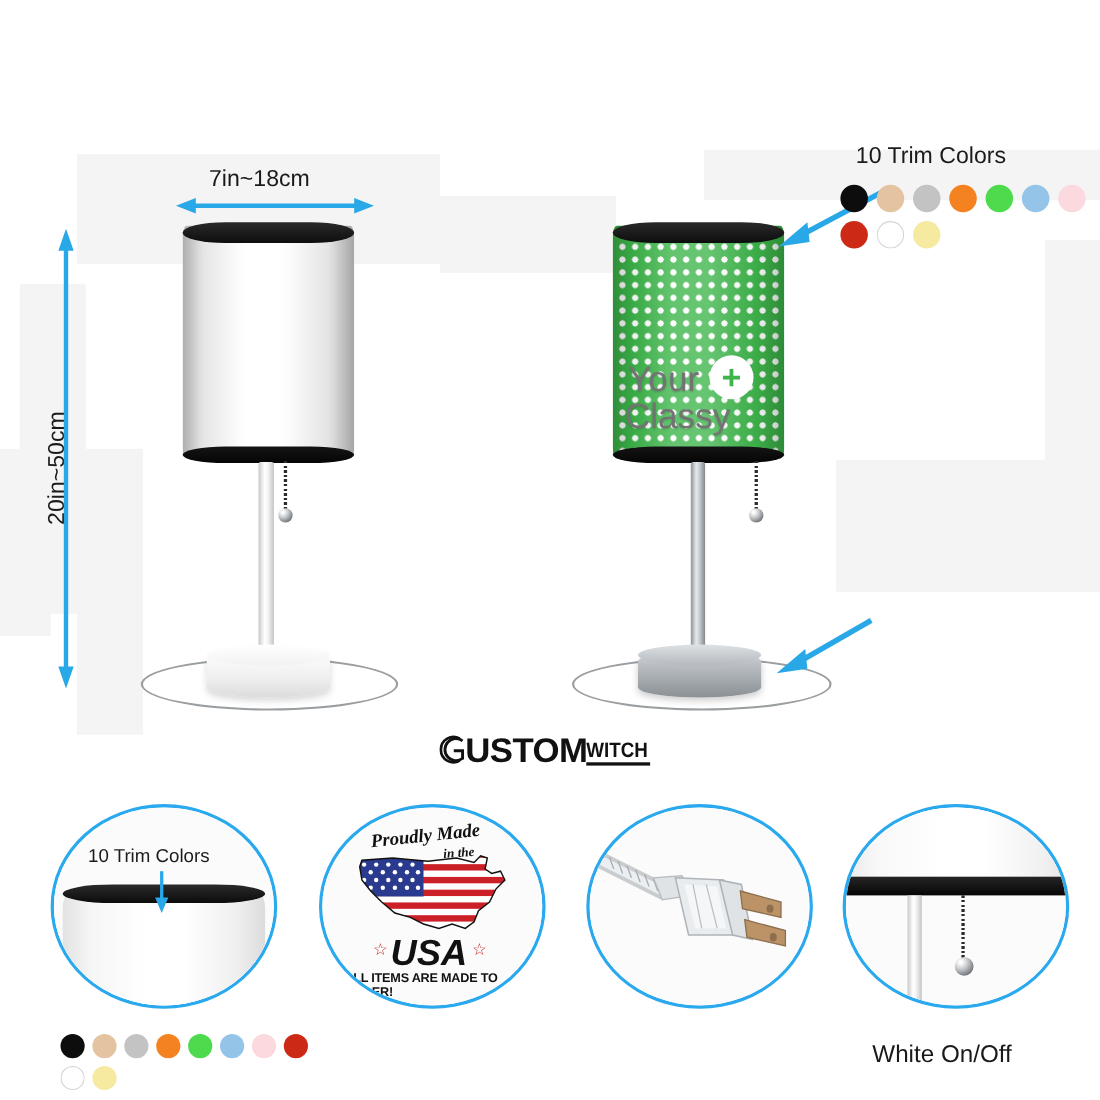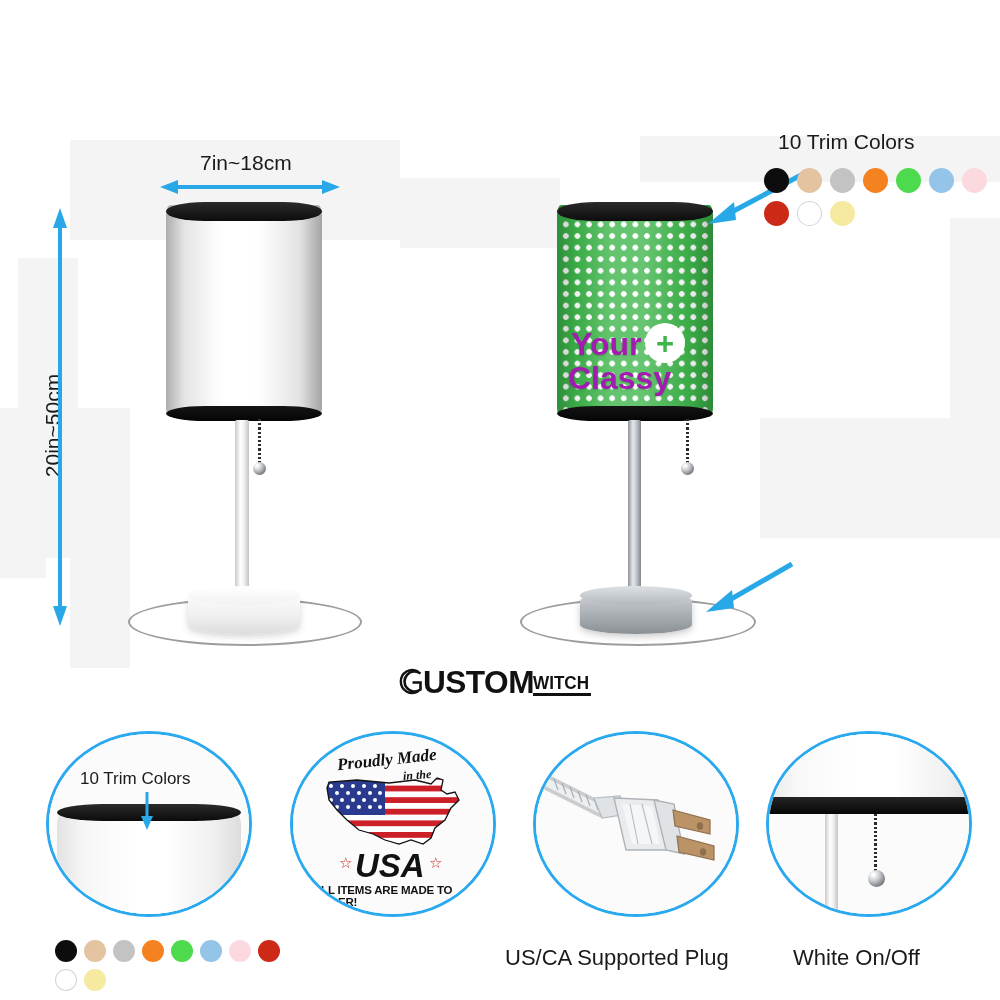--- a/index.html
+++ b/index.html
@@ -102,21 +102,21 @@
     position:absolute;
     border:2px solid #9a9ea1;
     border-radius:50%;
     background:transparent;
   }
 
   .chain{position:absolute;width:3px;background-image:repeating-linear-gradient(180deg,#2b2b2b 0px,#2b2b2b 2.2px,rgba(255,255,255,0) 2.2px,rgba(255,255,255,0) 4.2px);}
   .chain-ball{position:absolute;width:13px;height:13px;border-radius:50%;background:radial-gradient(circle at 32% 28%, #ffffff 6%, #c6c9cc 38%, #6e7276 78%, #4a4d50 100%);}
 
   
-  .yd{position:absolute;color:#a21caf;font-weight:bold;font-family:"Liberation Sans", sans-serif;line-height:0.98;text-shadow:0 1px 2px rgba(0,0,0,0.18);}
+  .yd{position:absolute;color:#737373;font-weight:normal;font-family:"Liberation Sans", sans-serif;line-height:0.98;text-shadow:0 1px 2px rgba(0,0,0,0.18);}
   .yd-plus{
     position:absolute;border-radius:50%;background:#ffffff;
     display:flex;align-items:center;justify-content:center;
     color:#3db54a;font-weight:bold;line-height:1;
   }
 
   
   .swatchrow{position:absolute;display:flex;flex-wrap:wrap;}
   .sw{border-radius:50%;}
 
@@ -164,21 +164,21 @@
     <div class="patch" style="left:70px;top:22px;width:330px;height:100px;"></div>
     <div class="patch" style="left:400px;top:60px;width:160px;height:70px;"></div>
     <div class="patch" style="left:18px;top:140px;width:60px;height:300px;"></div>
     <div class="patch" style="left:0px;top:290px;width:46px;height:170px;"></div>
     <div class="patch" style="left:640px;top:18px;width:360px;height:46px;"></div>
     <div class="patch" style="left:70px;top:290px;width:60px;height:260px;"></div>
     <div class="patch" style="left:760px;top:300px;width:240px;height:120px;"></div>
     <div class="patch" style="left:950px;top:100px;width:50px;height:200px;"></div>
   </div>
 
-  <div class="lbl" style="left:200px;top:152px;font-size:21px;">7in~18cm</div>
+  <div class="lbl" style="left:190px;top:152px;font-size:21px;">7in~18cm</div>
 
   <svg class="arrow-svg" style="left:160px;top:176px;" width="180" height="22" viewBox="0 0 180 22">
     <line x1="14" y1="11" x2="166" y2="11" stroke="#29a8e8" stroke-width="4"></line>
     <polygon points="0,11 18,4 18,18" fill="#29a8e8"></polygon>
     <polygon points="180,11 162,4 162,18" fill="#29a8e8"></polygon>
   </svg>
 
   <div class="lbl" style="left:-13px;top:415px;font-size:21px;transform:rotate(-90deg);transform-origin:center center;width:130px;text-align:center;">20in~50cm</div>
 
   <svg class="arrow-svg" style="left:49px;top:208px;" width="22" height="418" viewBox="0 0 22 418">
@@ -394,21 +394,20 @@
       </g>
 
       <path d="M112,42 L132,46 L142,96 L124,92 Z" fill="#dfe3e6" stroke="#aeb2b6" stroke-width="1.4"></path>
 
       <path d="M131,52 L168,62 L168,76 L133,68 Z" fill="#bb9367" stroke="#8d6f4e" stroke-width="1.2"></path>
       <ellipse cx="158" cy="68" rx="3.2" ry="3.8" fill="#8d6f4e"></ellipse>
       <path d="M135,78 L172,88 L172,102 L137,94 Z" fill="#bb9367" stroke="#8d6f4e" stroke-width="1.2"></path>
       <ellipse cx="161" cy="94" rx="3.2" ry="3.8" fill="#8d6f4e"></ellipse>
     </svg>
   </div>
-  <div class="lbl" style="left:505px;top:947px;font-size:22px;">US/CA Supported Plug</div>
 
   <div class="circle" style="left:766px;top:731px;width:200px;height:180px;">
     <div class="circle-inner"></div>
 
     <div style="position:absolute;left:-6px;top:-6px;width:212px;height:72px;
                 background:linear-gradient(90deg,#e6e6e6 0%,#f8f8f8 16%,#ffffff 44%,#ffffff 62%,#f0f0f0 88%,#e0e0e0 100%);"></div>
 
     <div style="position:absolute;left:-6px;top:63px;width:212px;height:17px;
                 background:linear-gradient(180deg,#252525,#060606);"></div>
 

